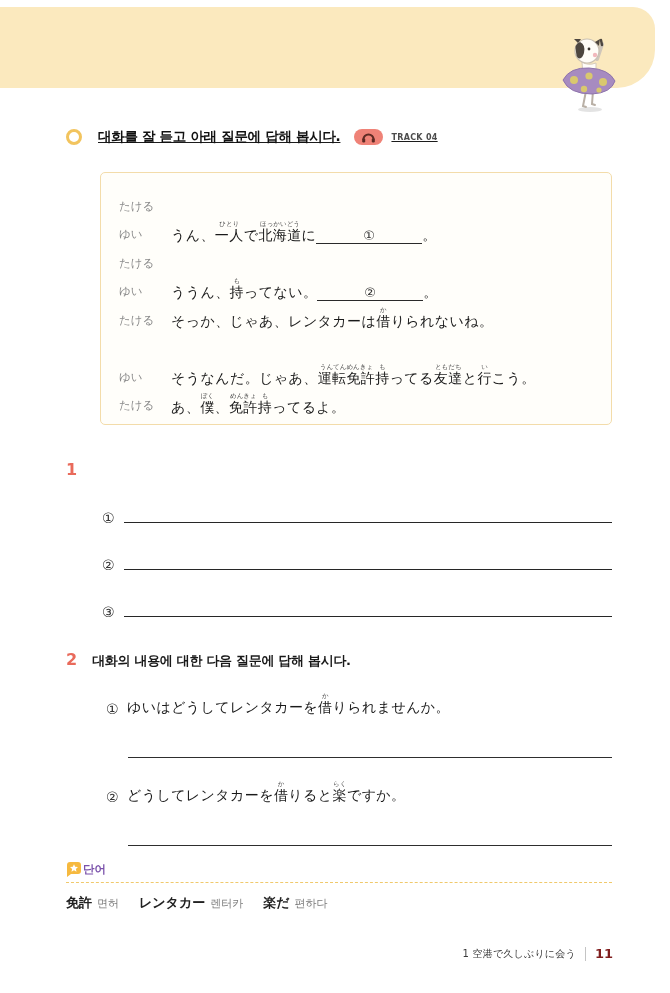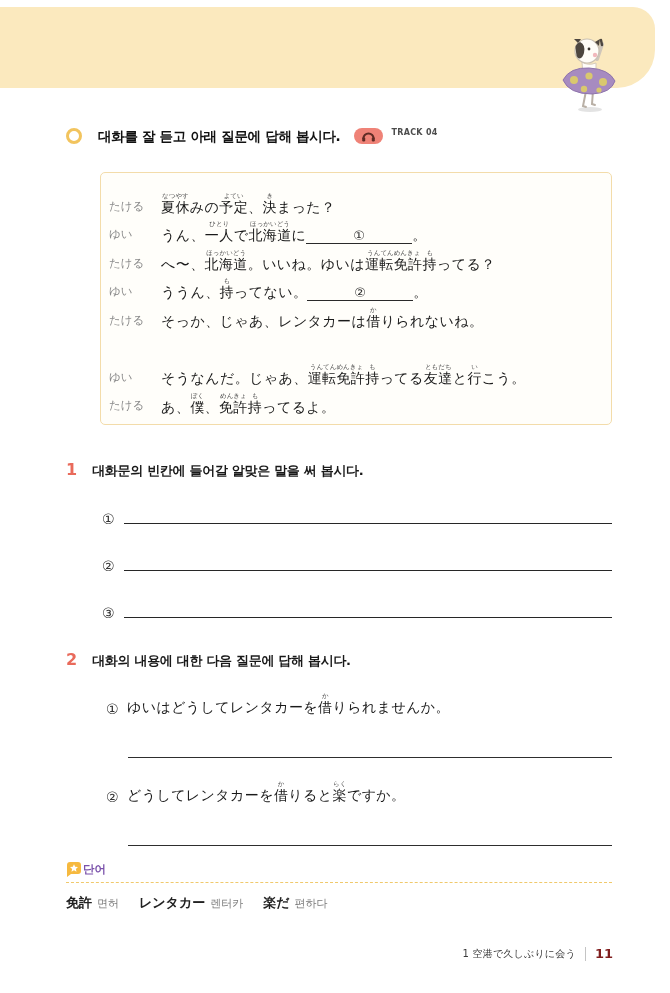--- a/index.html
+++ b/index.html
@@ -7,36 +7,36 @@
     width:670px;height:993px;background:#ffffff;position:relative;overflow:hidden;
     font-family:"DejaVu Sans","Liberation Sans",sans-serif;color:#1c1c1c;
   }
   .band{
     position:absolute;left:0;top:7px;width:655px;height:81px;
     background:#fbe9be;border-radius:0 22px 38px 0;
   }
   .dog{position:absolute;left:556px;top:36px;width:66px;height:78px;}
   .heading-row{
     position:absolute;left:66px;top:128px;width:546px;
-    display:flex;gap:8px;
+    display:flex;align-items:center;gap:8px;text-decoration:underline;
   }
   .ring{
     width:10px;height:10px;border:3.5px solid #f2c45e;border-radius:50%;
     flex:0 0 auto;margin-right:8px;
   }
   .heading-text{font-size:13.5px;font-weight:bold;color:#111;letter-spacing:-0.3px;}
   .track-badge{
     margin-left:6px;width:29px;height:16px;background:#ef8277;border-radius:8px;
     display:inline-flex;align-items:center;justify-content:center;flex:0 0 auto;cursor:pointer;
   }
   .track-label{font-size:8px;font-weight:bold;color:#4c4c4c;letter-spacing:0.3px;}
   .dialogue-box{
     position:absolute;left:100px;top:172px;width:512px;height:253px;box-sizing:border-box;
     background:#fffefa;border:1.5px solid #f3dcaa;border-radius:5px;
-    padding:14px 18px 10px 8px;
+    padding:14px 18px 10px 18px;
   }
   .dlg-row{display:flex;align-items:flex-end;min-height:28.5px;}
   .dlg-speaker{flex:0 0 52px;font-size:11.5px;color:#8a8a8a;padding-bottom:2px;}
   .dlg-text{font-size:14px;color:#1a1a1a;letter-spacing:0.4px;line-height:1.1;}
   ruby{ruby-align:center;}
   rt{font-size:6.5px;color:#4a4a4a;letter-spacing:0;}
   .blank{
     display:inline-block;width:106px;border-bottom:1.4px solid #2a2a2a;
     text-align:center;font-size:13px;color:#333;line-height:1.1;
   }
@@ -103,29 +103,27 @@
       <rect x="14.4" y="8" width="4" height="5.6" rx="1.6" fill="#5f2b24"></rect>
     </svg>
   </span>
   <span class="track-label">TRACK 04</span>
 </div>
 
 <div class="dialogue-box">
   <div>
       <div class="dlg-row">
         <span class="dlg-speaker">たける</span>
-        <span class="dlg-text"><ruby>夏休<rt>なつやす</rt></ruby>みの<ruby>予定<rt>よてい</rt></ruby>、<ruby>決<rt>き</rt></ruby>まった？</span>
       </div>
       <div class="dlg-row">
         <span class="dlg-speaker">ゆい</span>
         <span class="dlg-text">うん、<ruby>一人<rt>ひとり</rt></ruby>で<ruby>北海道<rt>ほっかいどう</rt></ruby>に<span class="blank">①</span>。</span>
       </div>
       <div class="dlg-row">
         <span class="dlg-speaker">たける</span>
-        <span class="dlg-text">へ〜、<ruby>北海道<rt>ほっかいどう</rt></ruby>。いいね。ゆいは<ruby>運転免許<rt>うんてんめんきょ</rt></ruby><ruby>持<rt>も</rt></ruby>ってる？</span>
       </div>
       <div class="dlg-row">
         <span class="dlg-speaker">ゆい</span>
         <span class="dlg-text">ううん、<ruby>持<rt>も</rt></ruby>ってない。<span class="blank">②</span>。</span>
       </div>
       <div class="dlg-row">
         <span class="dlg-speaker">たける</span>
         <span class="dlg-text">そっか、じゃあ、レンタカーは<ruby>借<rt>か</rt></ruby>りられないね。</span>
       </div>
       <div class="dlg-row">
@@ -138,21 +136,20 @@
       <div class="dlg-row">
         <span class="dlg-speaker">たける</span>
         <span class="dlg-text">あ、<ruby>僕<rt>ぼく</rt></ruby>、<ruby>免許<rt>めんきょ</rt></ruby><ruby>持<rt>も</rt></ruby>ってるよ。</span>
       </div>
     </div>
 </div>
 
 <div class="section s1">
   <div class="sec-head">
     <span class="sec-num">1</span>
-    <span class="sec-title">대화문의 빈칸에 들어갈 알맞은 말을 써 봅시다.</span>
   </div>
   <div>
       <div class="ans-item">
         <span class="ans-num">①</span>
         <span class="ans-line"></span>
       </div>
       <div class="ans-item">
         <span class="ans-num">②</span>
         <span class="ans-line"></span>
       </div>

